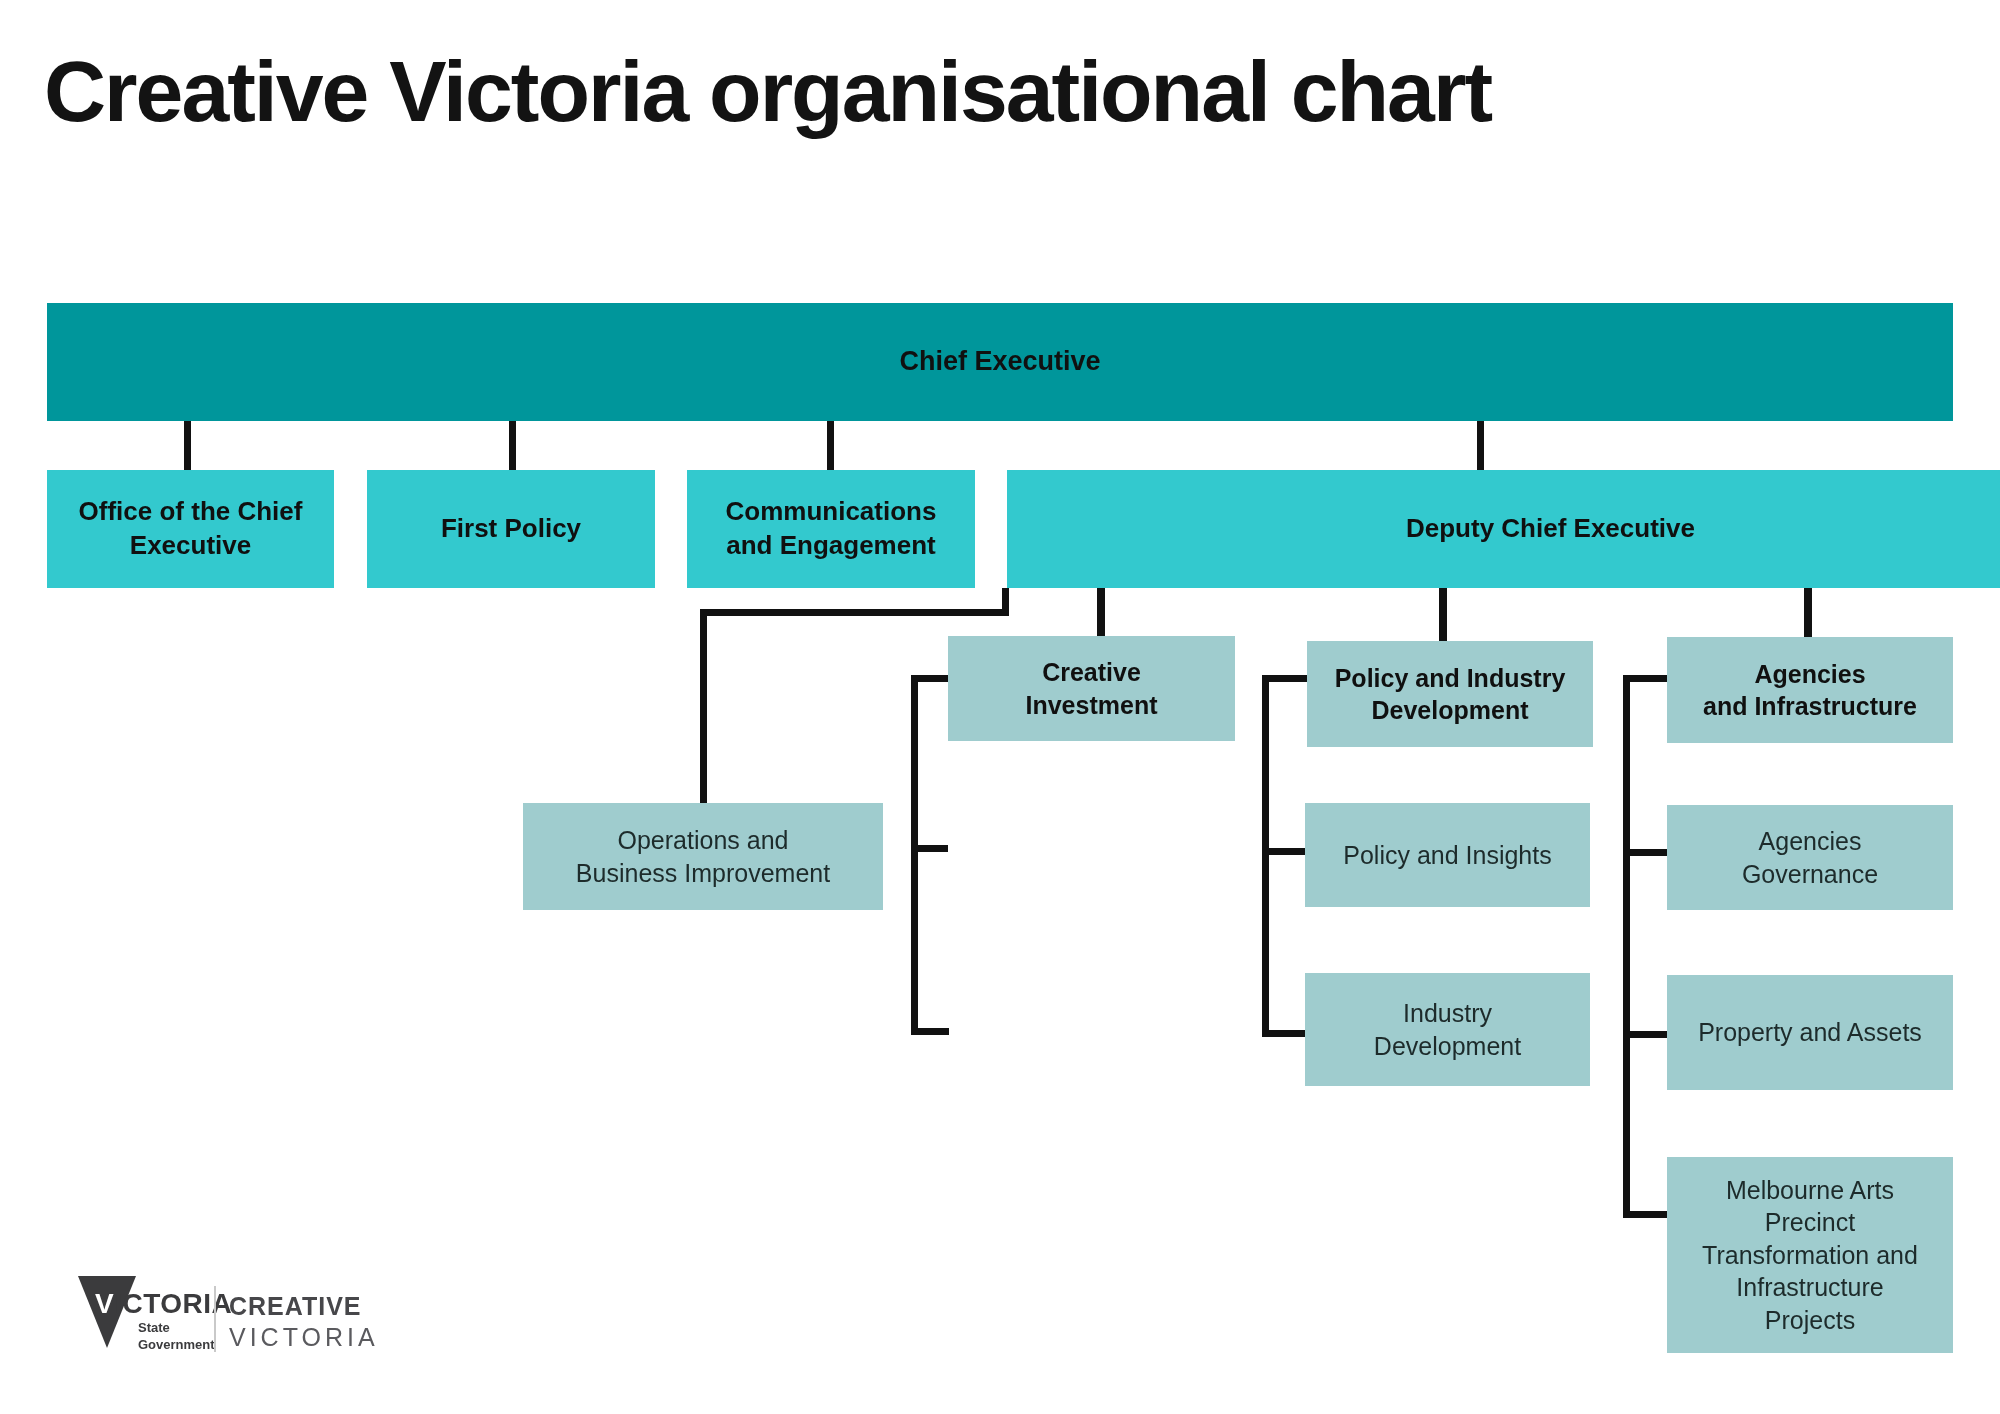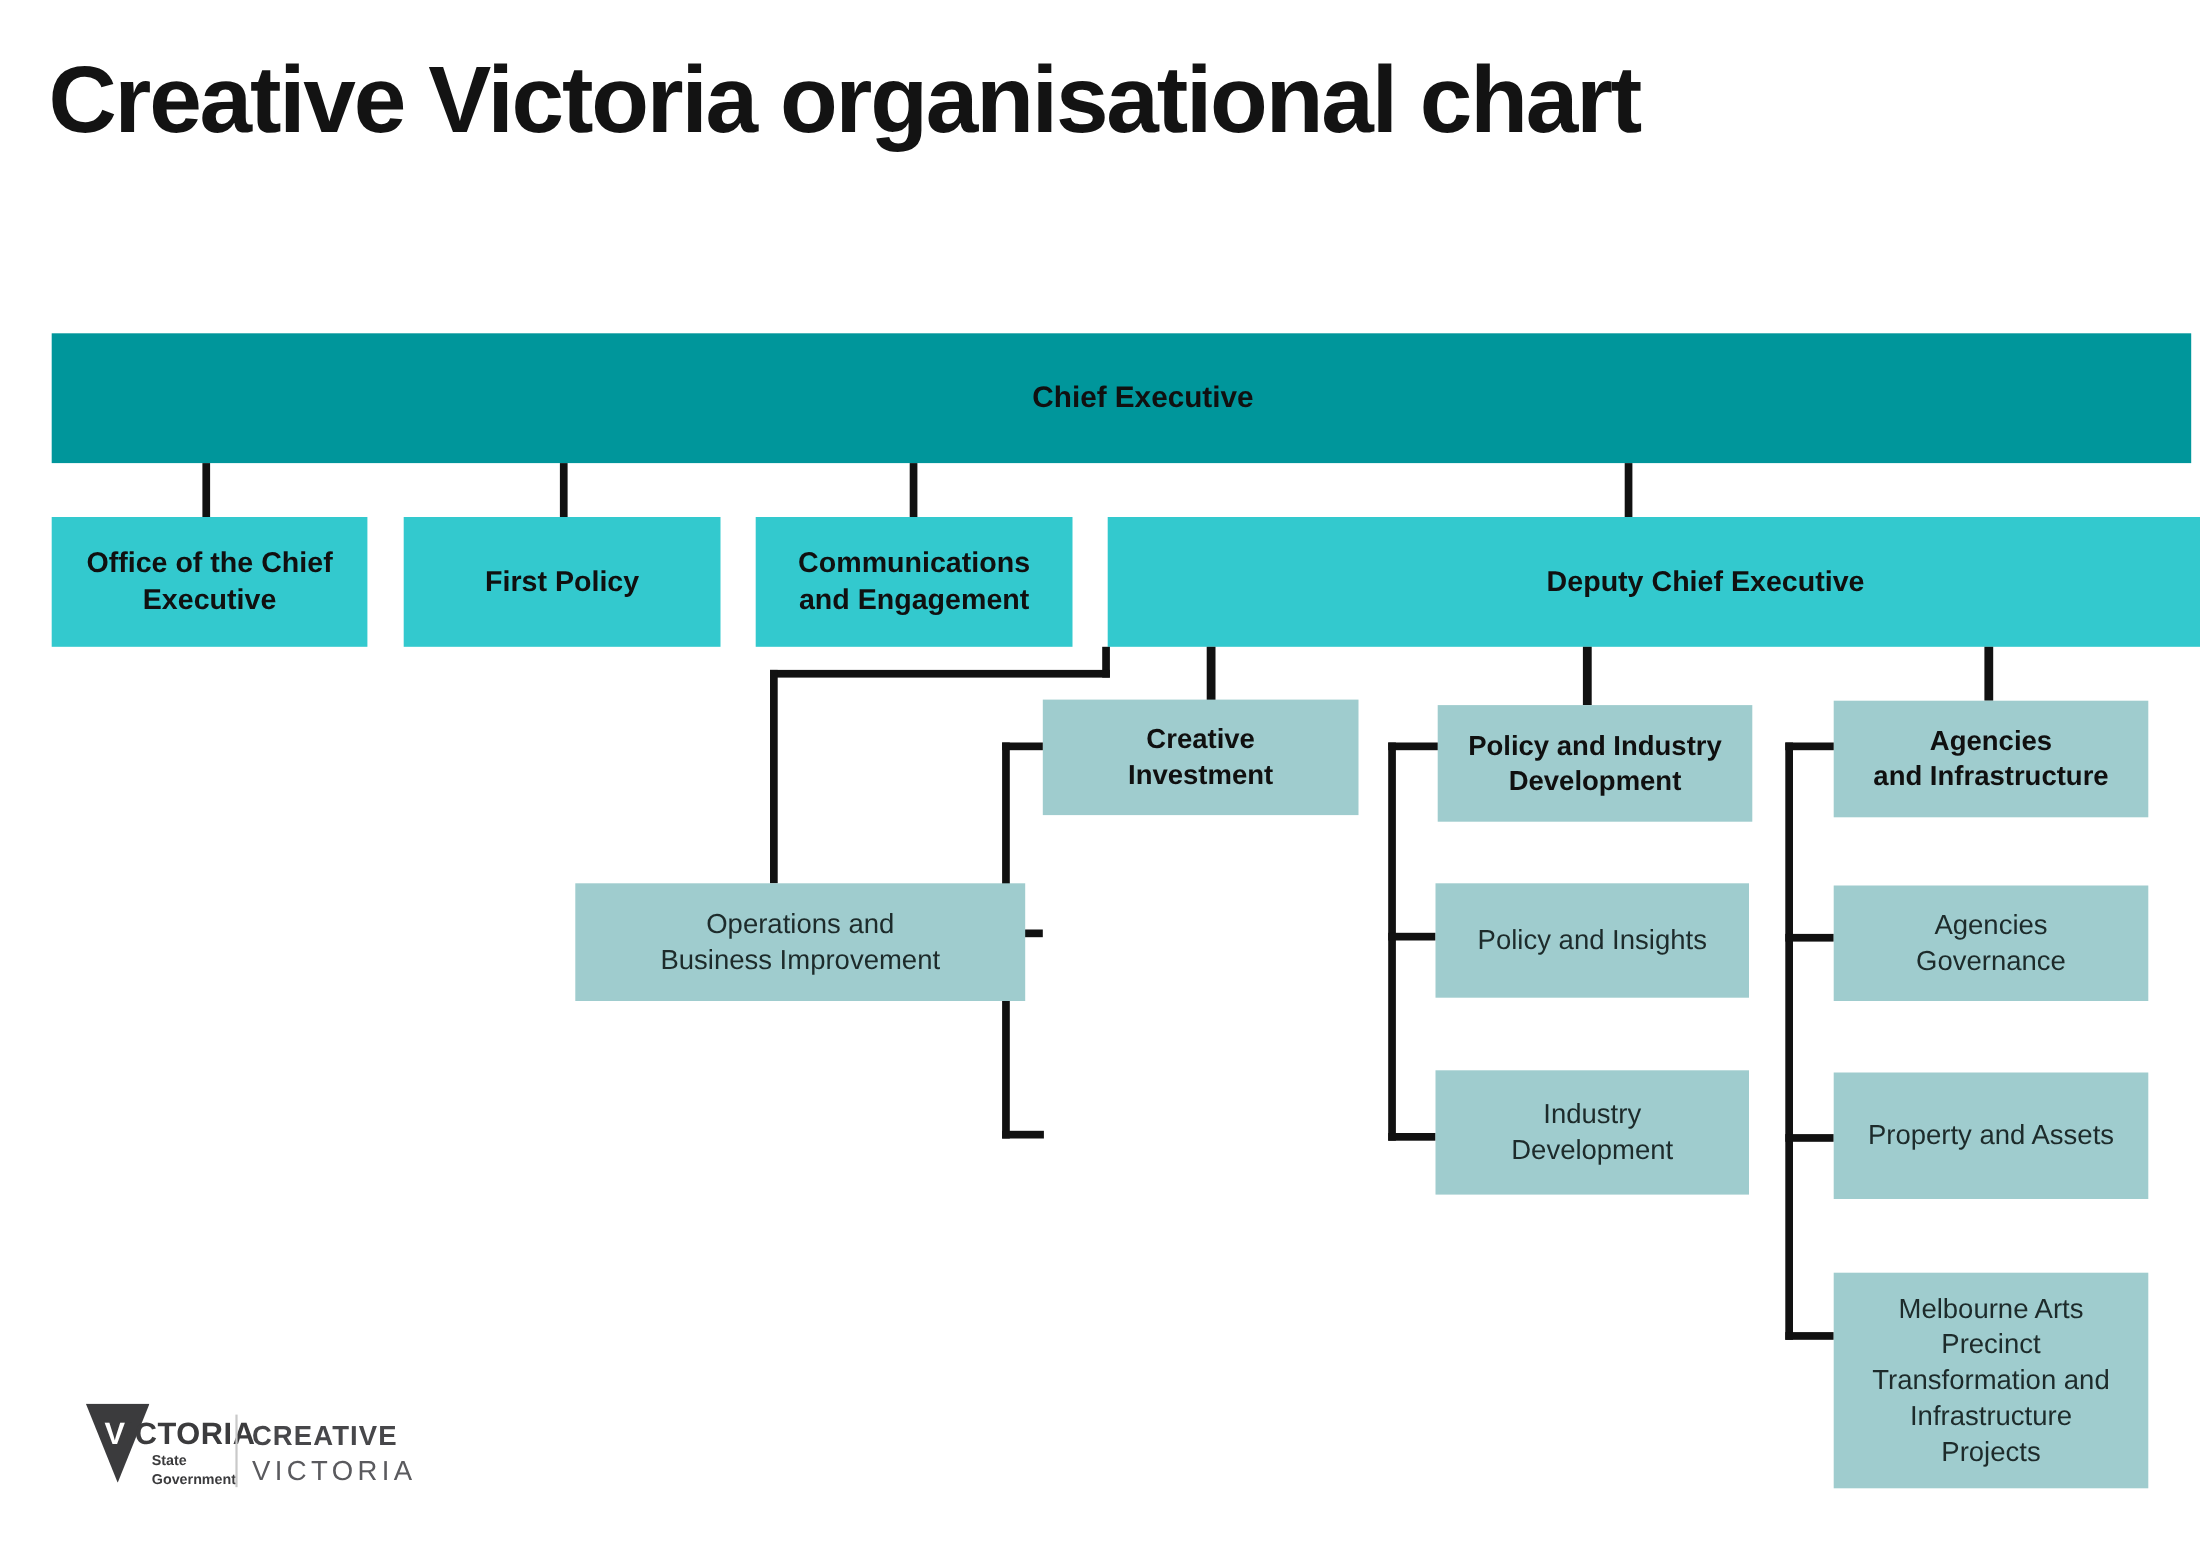--- a/index.html
+++ b/index.html
@@ -38,21 +38,21 @@
   .logo-creative{position:absolute;left:229px;top:1292px;font-size:25px;font-weight:bold;letter-spacing:1px;color:#47474a;}
   .logo-victoria2{position:absolute;left:229px;top:1323px;font-size:25px;font-weight:normal;letter-spacing:4px;color:#5a5a5e;}
 </style>
 </head>
 <body>
 
 <div class="canvas">
 
   <div class="page-title">Creative Victoria organisational chart</div>
 
-  <div class="box lvl1" style="left:47px;top:303px;width:1906px;height:118px;padding-left:39px;">
+  <div class="box lvl1" style="left:47px;top:303px;width:1906px;height:118px;">
     <span>Chief Executive</span>
   </div>
 
   <div class="line" style="left:184px;top:421px;width:7px;height:49px;"></div>
   <div class="line" style="left:509px;top:421px;width:7px;height:49px;"></div>
   <div class="line" style="left:827px;top:421px;width:7px;height:49px;"></div>
   <div class="line" style="left:1477px;top:421px;width:7px;height:49px;"></div>
 
   <div class="box lvl2" style="left:47px;top:470px;width:287px;height:118px;">
     <span>Office of the Chief
@@ -99,21 +99,21 @@
   <div class="line" style="left:1262px;top:675px;width:7px;height:362px;"></div>
   <div class="line" style="left:1262px;top:848px;width:43px;height:7px;"></div>
   <div class="line" style="left:1262px;top:1030px;width:43px;height:7px;"></div>
 
   <div class="line" style="left:1623px;top:675px;width:44px;height:7px;"></div>
   <div class="line" style="left:1623px;top:675px;width:7px;height:543px;"></div>
   <div class="line" style="left:1623px;top:849px;width:44px;height:7px;"></div>
   <div class="line" style="left:1623px;top:1031px;width:44px;height:7px;"></div>
   <div class="line" style="left:1623px;top:1211px;width:44px;height:7px;"></div>
 
-  <div class="box sub" style="left:523px;top:803px;width:409px;height:107px;">
+  <div class="box sub" style="left:523px;top:803px;width:360px;height:107px;">
     <span>Operations and
 Business Improvement</span>
   </div>
   <div class="box sub" style="left:1305px;top:803px;width:285px;height:104px;">
     <span>Policy and Insights</span>
   </div>
   <div class="box sub" style="left:1305px;top:973px;width:285px;height:113px;">
     <span>Industry
 Development</span>
   </div>

